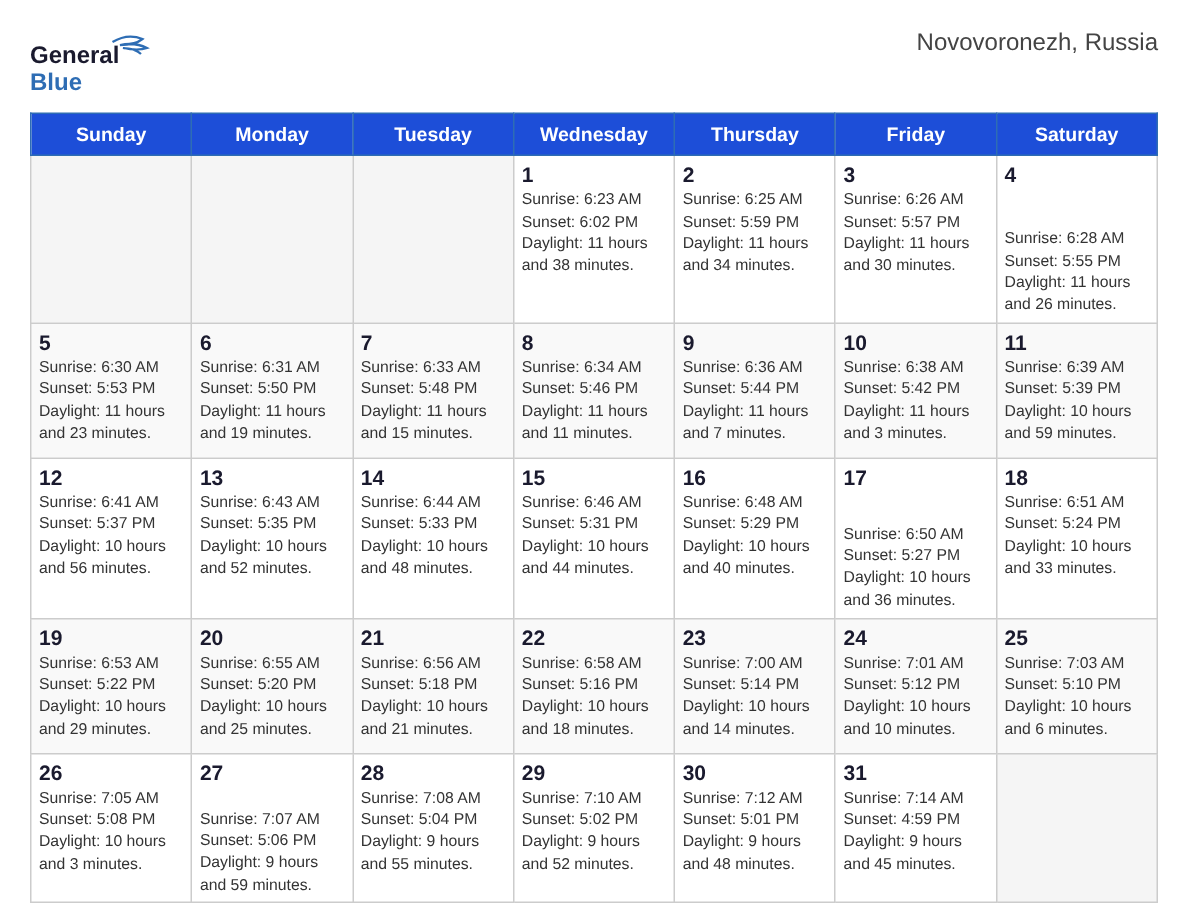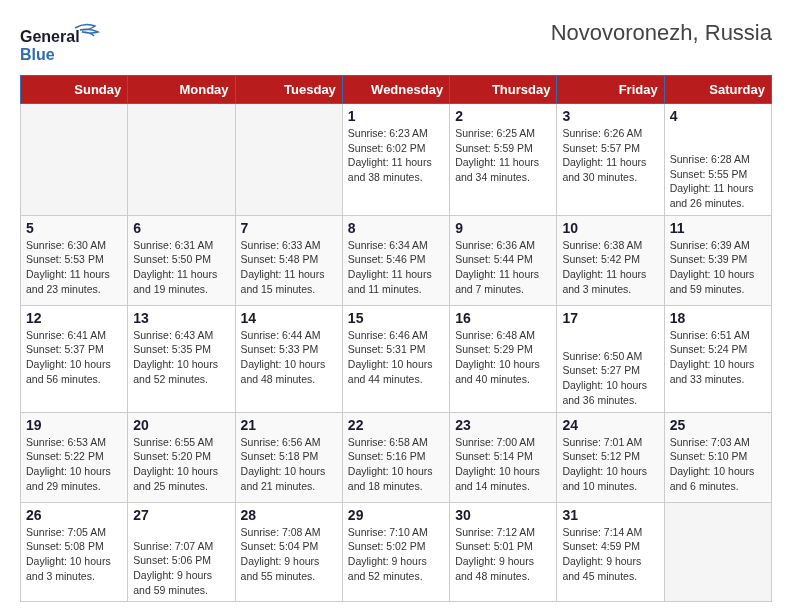--- a/index.html
+++ b/index.html
@@ -24,33 +24,33 @@
     .title-block {
       text-align: right;
     }
     .month-title {
       font-size: 36px;
       font-weight: bold;
       color: #1a1a2e;
       line-height: 1.1;
     }
     .location-title {
-      font-size: 22px;
+      font-size: 16px;
       color: #444;
       text-align: center;
     }
     table {
       width: 100%;
       border-collapse: collapse;
       table-layout: fixed;
     }
     th {
-      background-color: #b91c1c;
+      background-color: #1d4ed8;
       color: #fff;
-      text-align: right;
+      text-align: center;
       padding: 6px 6px;
       font-size: 13px;
       font-weight: bold;
       border: 1px solid #2e6db4;
     }
     td {
       border: 1px solid #ccc;
       vertical-align: top;
       padding: 4px 5px;
       height: 90px;

